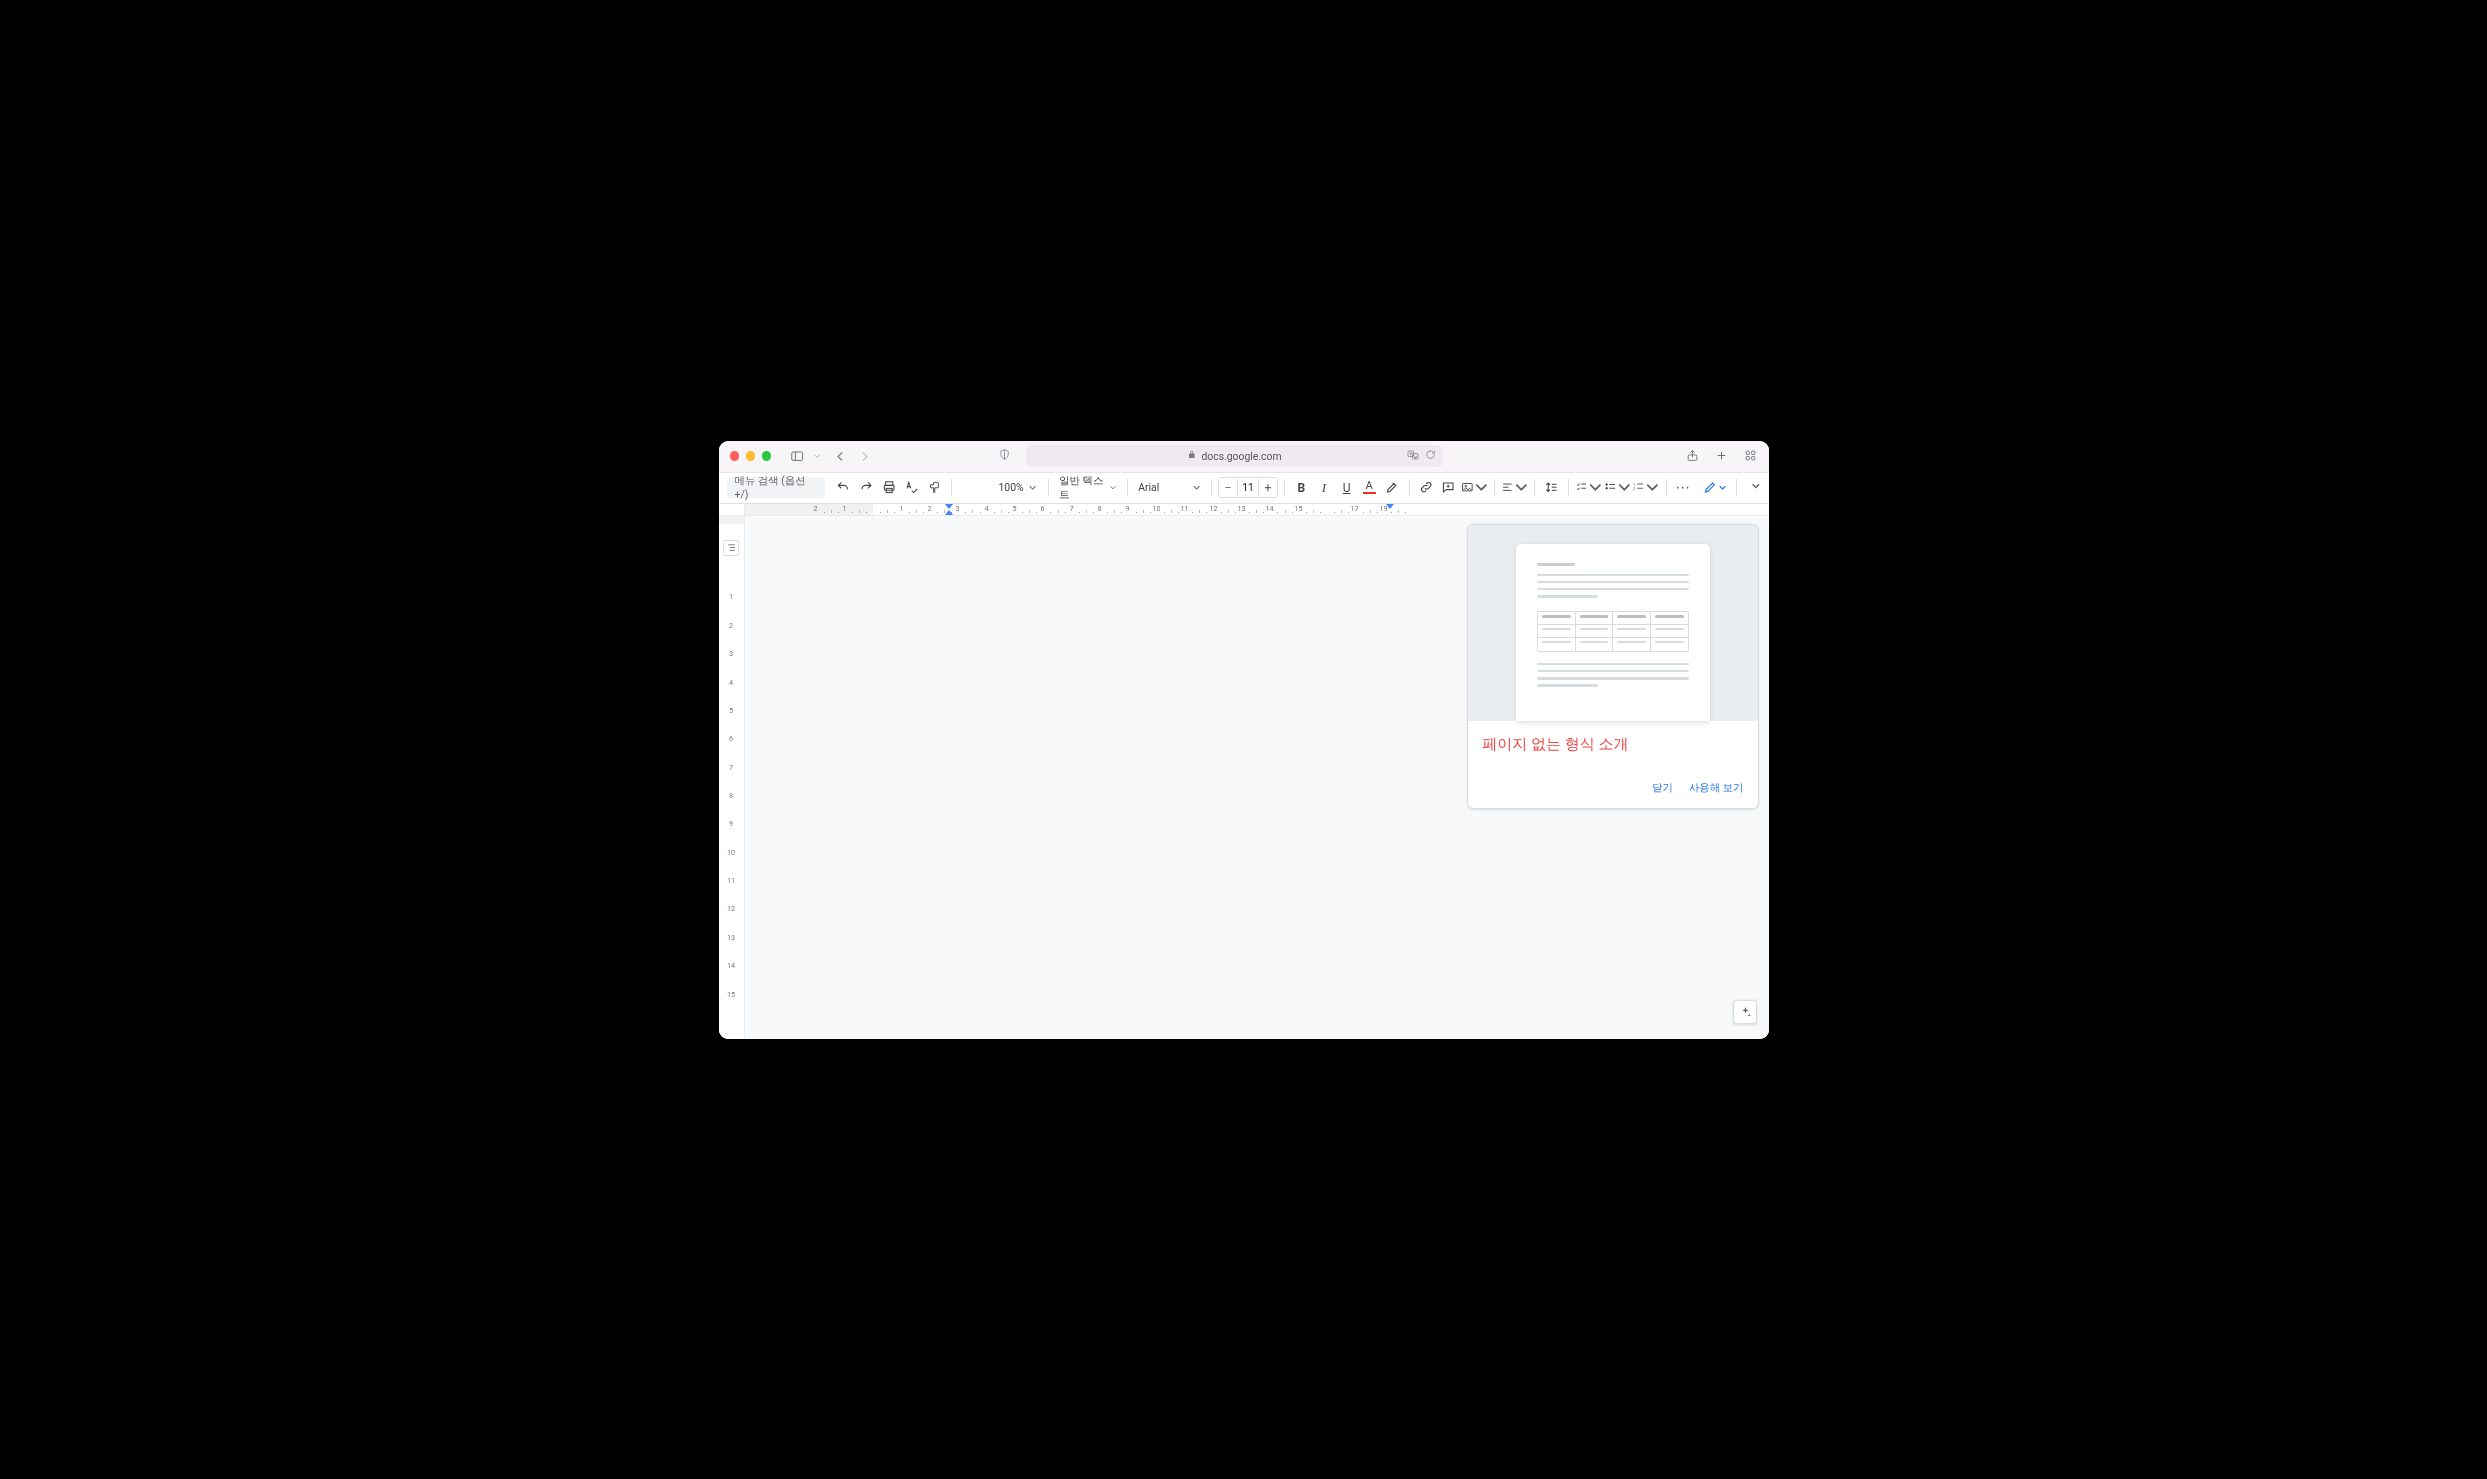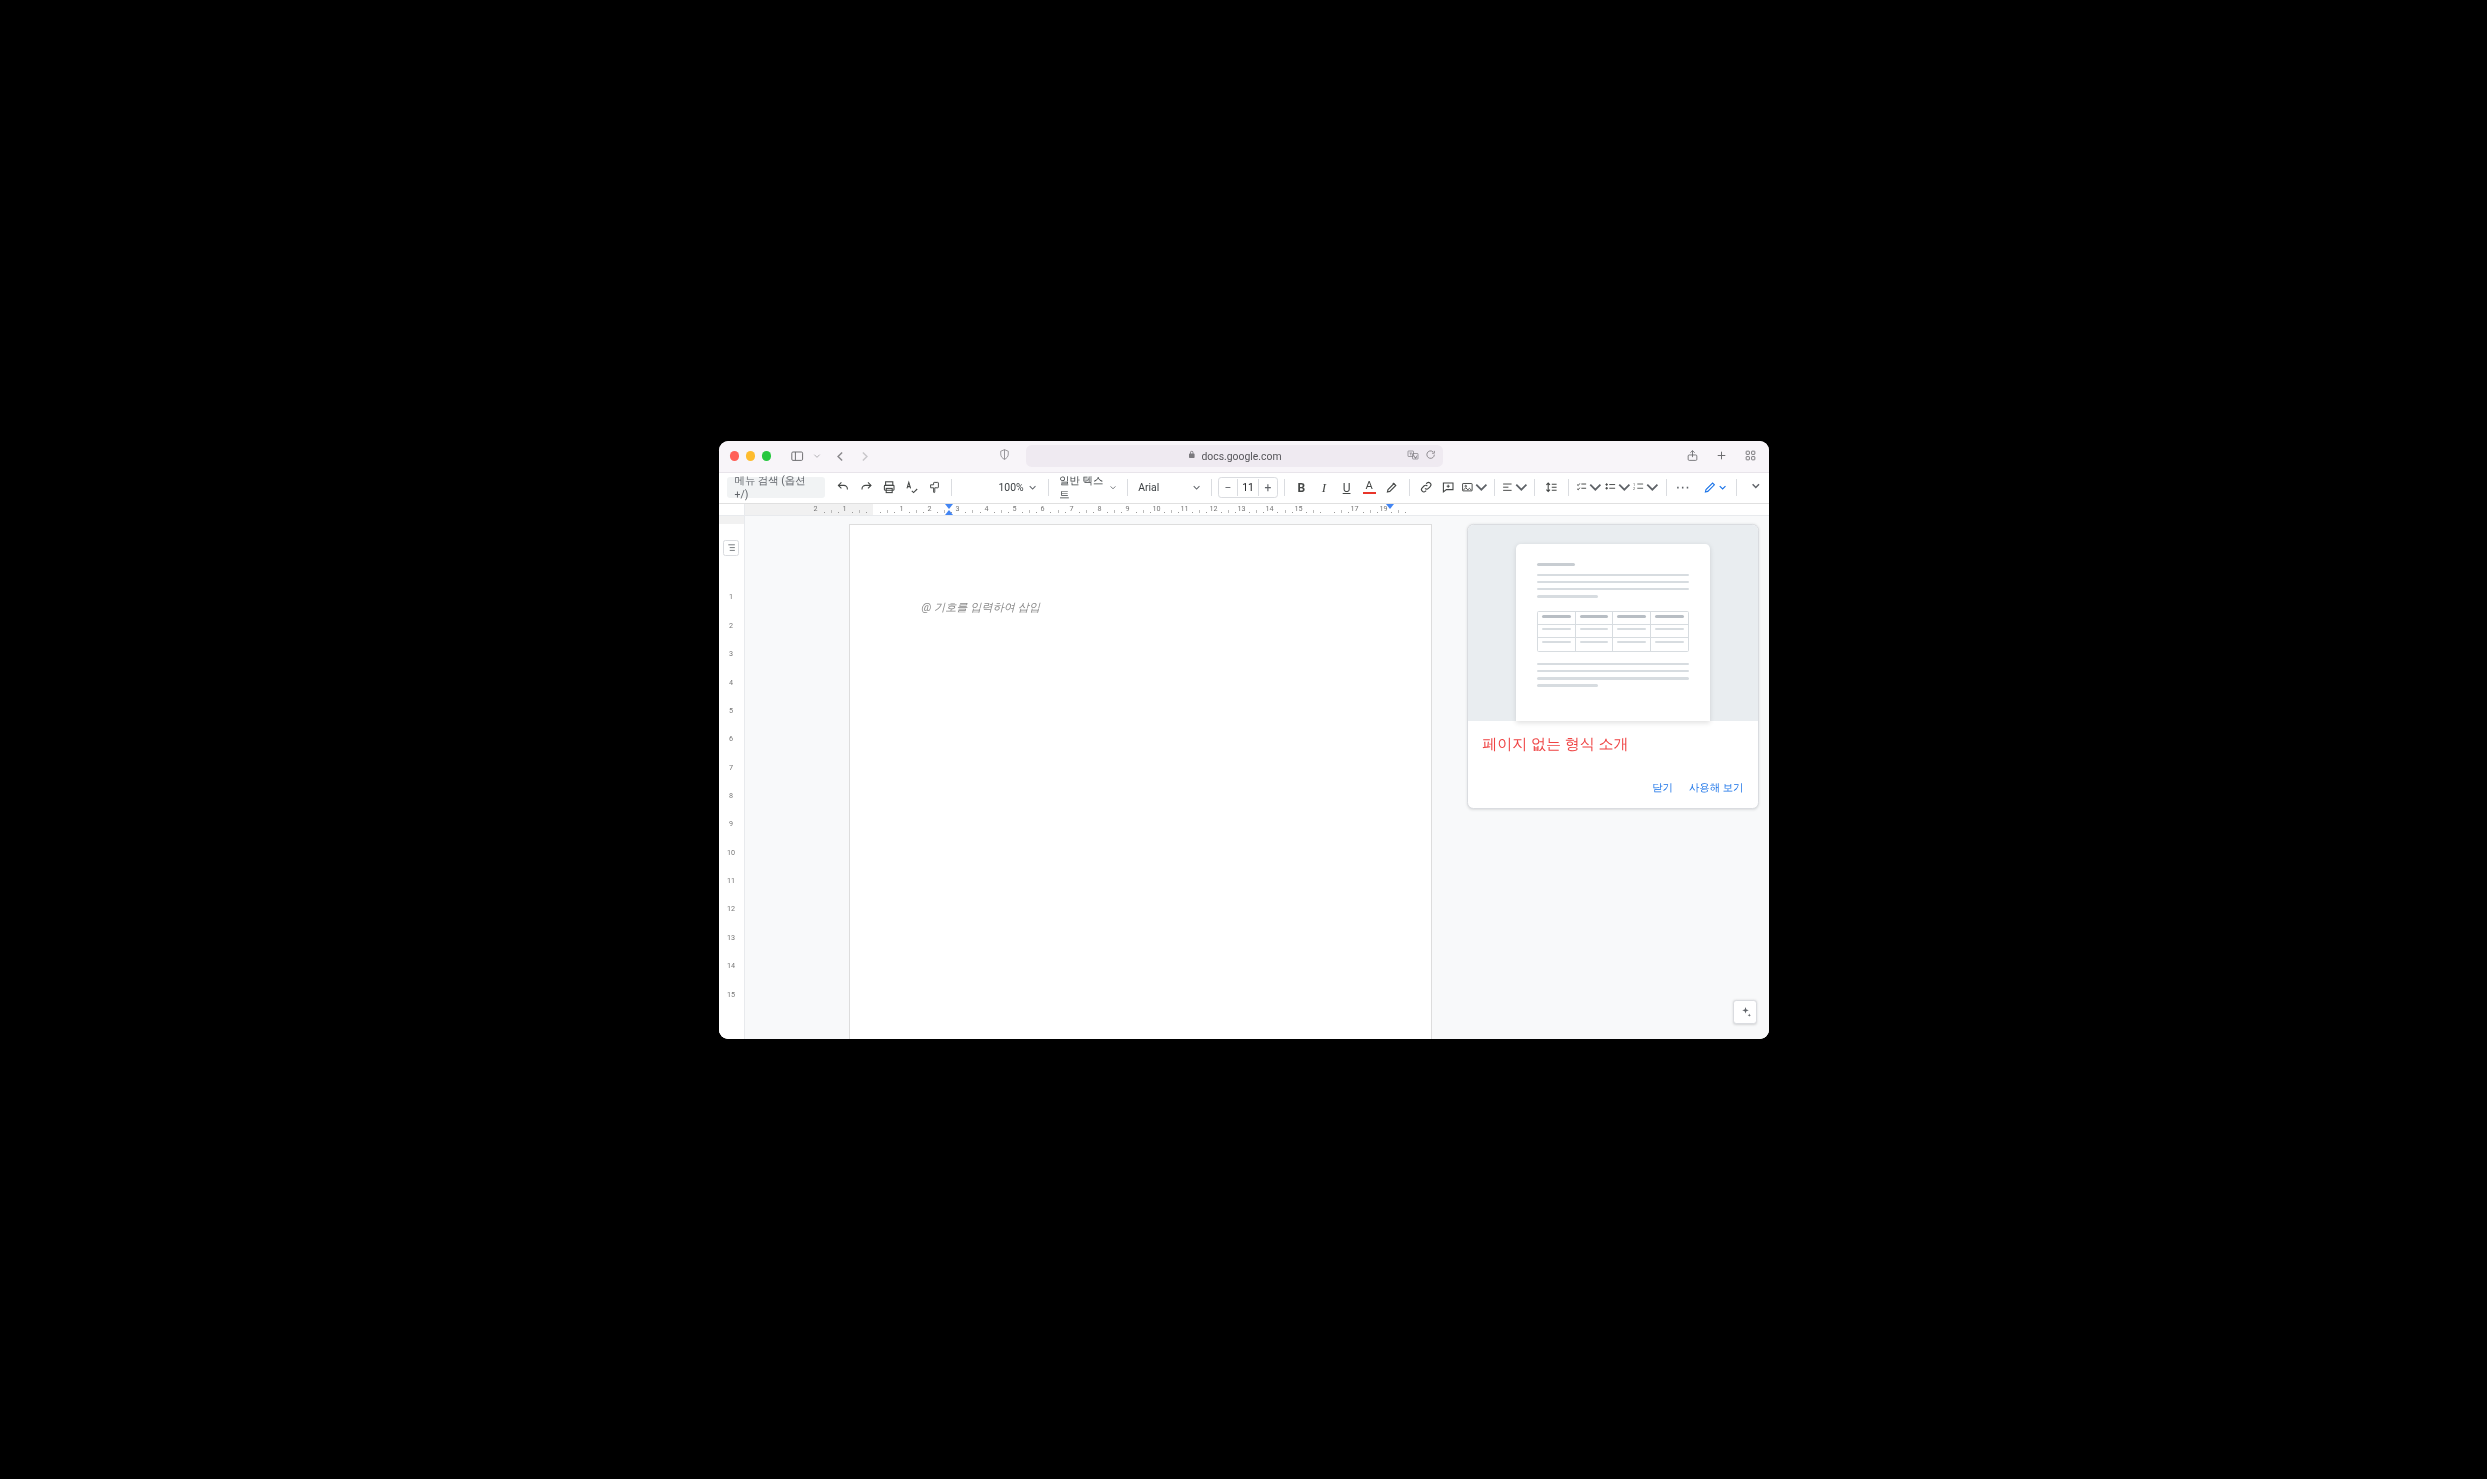--- a/index.html
+++ b/index.html
@@ -575,23 +575,20 @@
         <span class="vlbl" style="top: 275px;">8</span>
         <span class="vlbl" style="top: 303px;">9</span>
         <span class="vlbl" style="top: 332px;">10</span>
         <span class="vlbl" style="top: 360px;">11</span>
         <span class="vlbl" style="top: 388px;">12</span>
         <span class="vlbl" style="top: 417px;">13</span>
         <span class="vlbl" style="top: 445px;">14</span>
         <span class="vlbl" style="top: 474px;">15</span>
       </div>
     <div class="doc-viewport">
-      <div class="page">
-        <div class="placeholder">@ 기호를 입력하여 삽입</div>
-      </div>
 
       <div class="promo">
         <div class="promo-illus">
           <div class="illus-page">
             <div class="illus-para">
               <div class="illus-line top"></div>
               <div class="illus-line"></div>
               <div class="illus-line"></div>
               <div class="illus-line"></div>
               <div class="illus-line short"></div>

